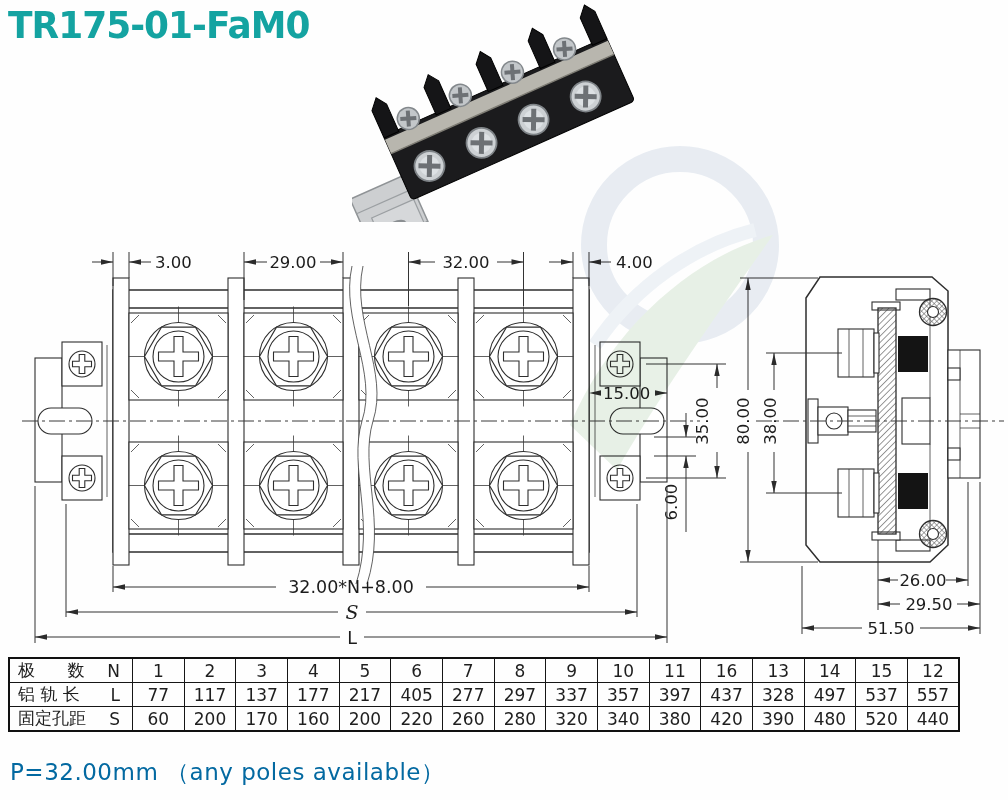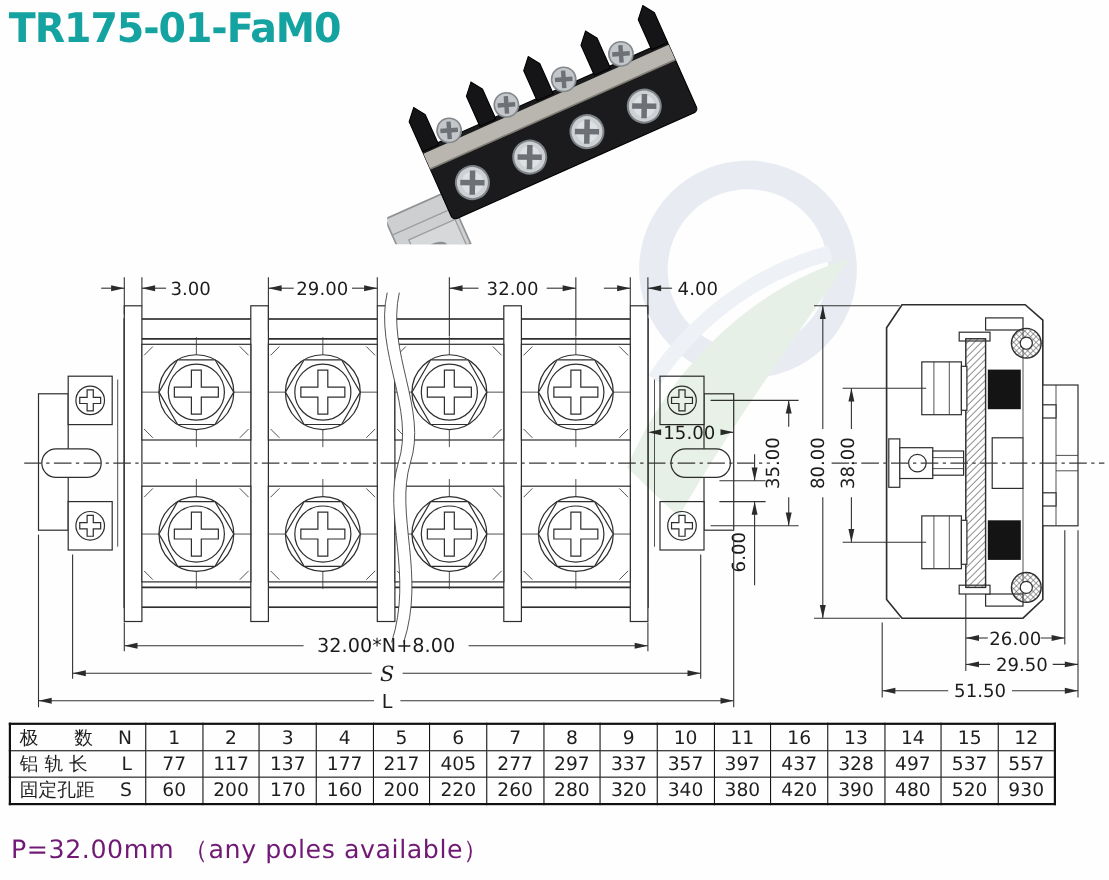--- a/index.html
+++ b/index.html
@@ -25,21 +25,21 @@
   
   #tablewrap{position:absolute;left:8px;top:657px;width:952px;z-index:3;}
   table.spec{border-collapse:collapse;width:100%;table-layout:fixed;}
   table.spec td{border:1.6px solid #161616;height:23px;text-align:center;
       font-size:17px;color:#1e1e1e;padding:0;overflow:hidden;white-space:nowrap;}
   table.spec{border:2.5px solid #111;}
   td.lbl{width:122px;}
   td.lbl .in{display:flex;justify-content:space-between;align-items:center;padding:0 12px 0 8px;}
   td.lbl .cn{white-space:pre;font-size:17px;}
   td.lbl .sym{font-size:17px;}
-  #footer{position:absolute;left:10px;top:757px;font-size:23px;color:#701a75;
+  #footer{position:absolute;left:10px;top:757px;font-size:23px;color:#0369a1;
           letter-spacing:.5px;z-index:3;}
 </style>
 </head>
 <body>
 
 <div id="page">
 
   <div id="title">TR175-01-FaM0</div>
 
   <svg id="photo" width="305" height="220" viewBox="0 0 305 220">
@@ -457,21 +457,21 @@
             <td>220</td>
             <td>260</td>
             <td>280</td>
             <td>320</td>
             <td>340</td>
             <td>380</td>
             <td>420</td>
             <td>390</td>
             <td>480</td>
             <td>520</td>
-            <td>930</td>
+            <td>440</td>
       </tr>
     </tbody>
       </table>
   </div>
 
   <div id="footer">P=32.00mm （any poles available）</div>
 
 </div>
 
 </body></html>

